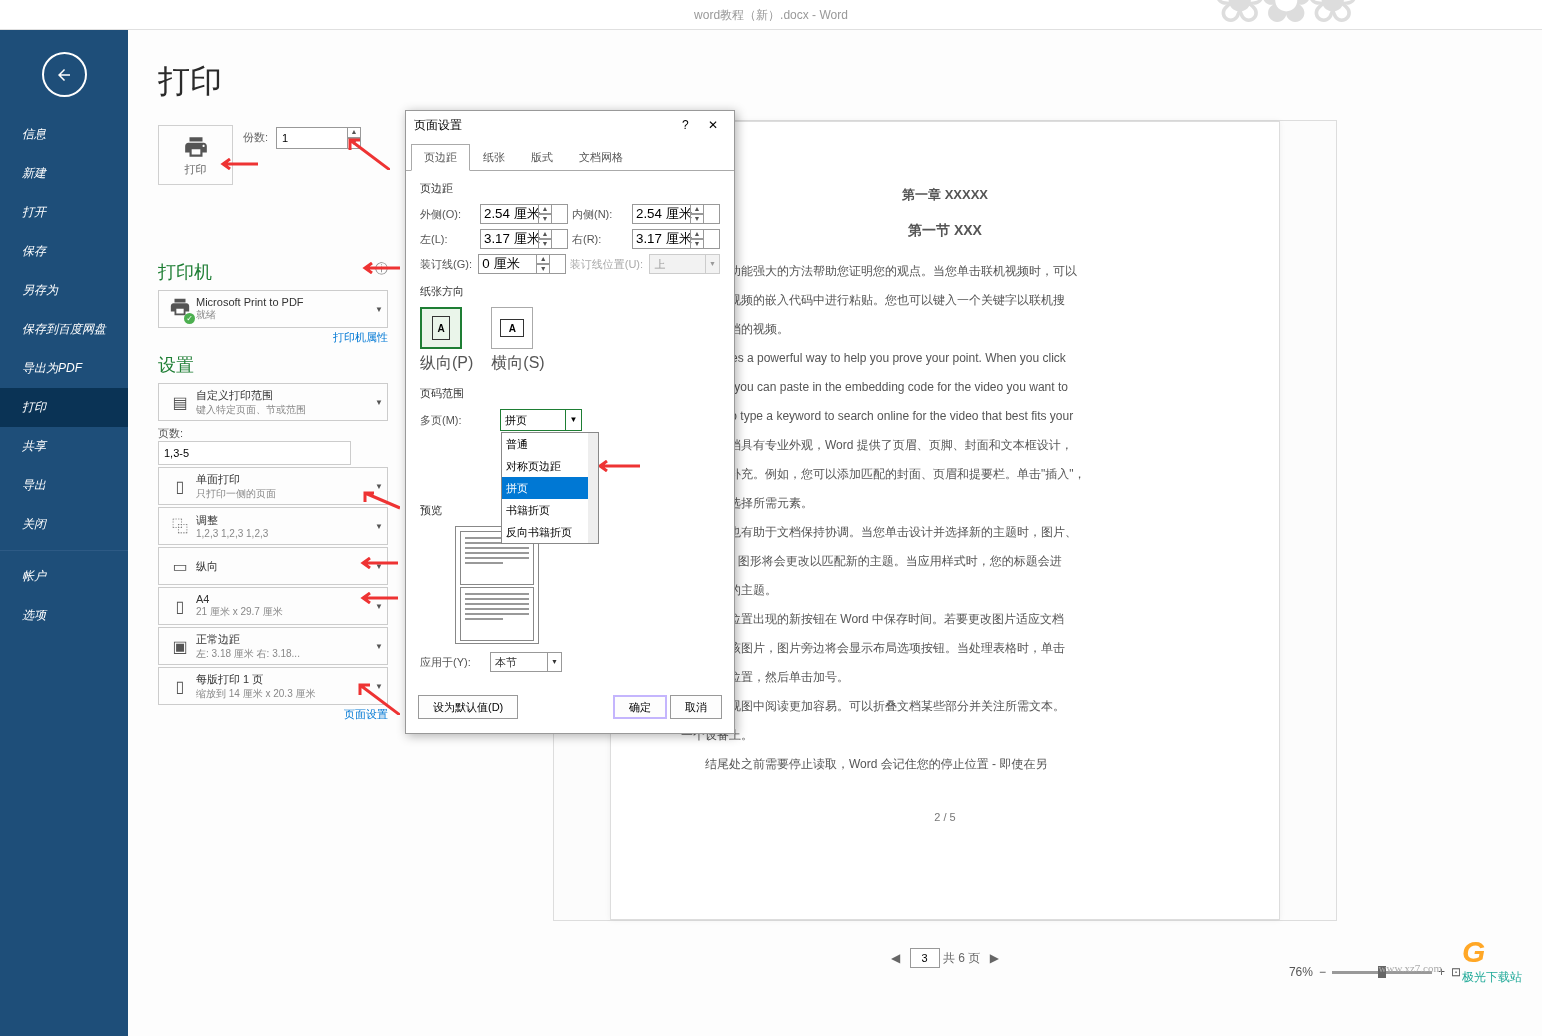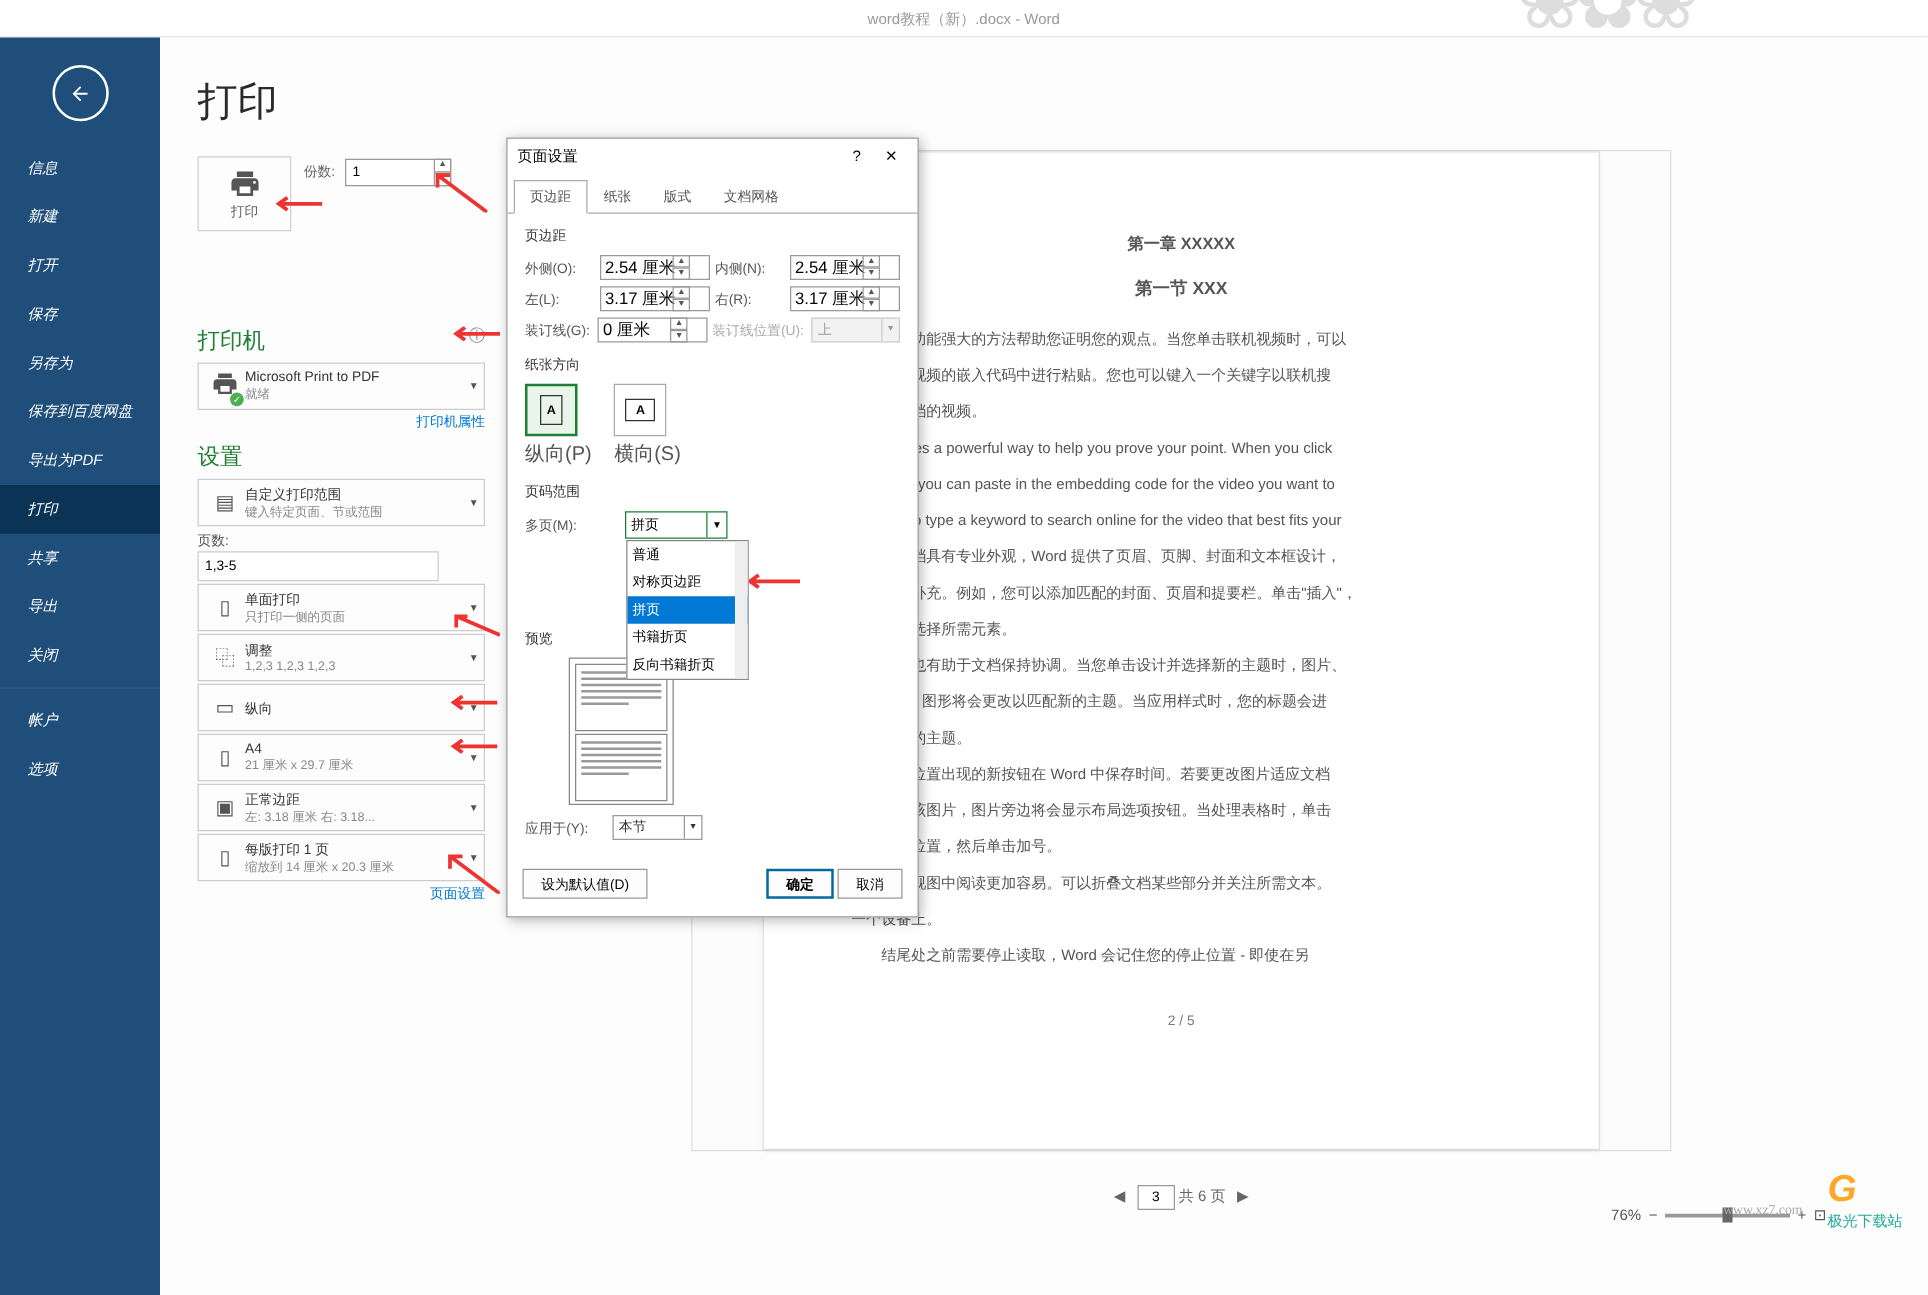--- a/index.html
+++ b/index.html
@@ -75,21 +75,21 @@
 .dropdown{position:absolute;background:#fff;border:1px solid #888;width:98px;top:22px;left:0;z-index:10;}
 .dropdown .opt{padding:1px 4px;cursor:pointer;}
 .dropdown .opt.sel{background:#0078d4;color:#fff;}
 .dropdown .sb{position:absolute;right:0;top:0;bottom:0;width:10px;background:#eee;}
 .preview-box{width:84px;height:118px;border:1px solid #888;margin:8px 0 8px 35px;padding:4px;}
 .preview-box .half{height:54px;border:1px solid #888;padding:5px 4px;margin-bottom:2px;}
 .preview-box .line{height:2px;background:#999;margin-bottom:3px;}
 .preview-box .line.short{width:60%;}
 .dlg-foot{display:flex;justify-content:space-between;padding:8px 12px 14px;}
 .btn{height:24px;padding:0 14px;border:1px solid #999;background:#fdfdfd;font-size:11px;cursor:pointer;}
-.btn.primary{border:2px solid #0369a1;font-weight:bold;}
+.btn.primary{border:2px solid #c4b5fd;}
 .red-arrow{position:absolute;pointer-events:none;}
 .red-arrow svg{fill:#e33;}
 .cursor-ptr{position:absolute;width:14px;height:18px;}
 .watermark{position:absolute;right:20px;bottom:50px;font-size:12px;color:#2a9;}
 .watermark .logo{font-size:30px;font-style:italic;font-weight:bold;}
 .wm2{position:absolute;right:100px;bottom:62px;font-size:11px;color:#aaa;font-family:Liberation Serif, serif;}
 .disabled-sel{height:20px;width:72px;border:1px solid #ccc;background:#f2f2f2;color:#999;padding:0 14px 0 4px;line-height:18px;position:relative;}
 .disabled-sel .arr{position:absolute;right:0;top:0;width:14px;height:18px;border-left:1px solid #ccc;text-align:center;font-size:7px;line-height:18px;}
 </style>
 </head>

